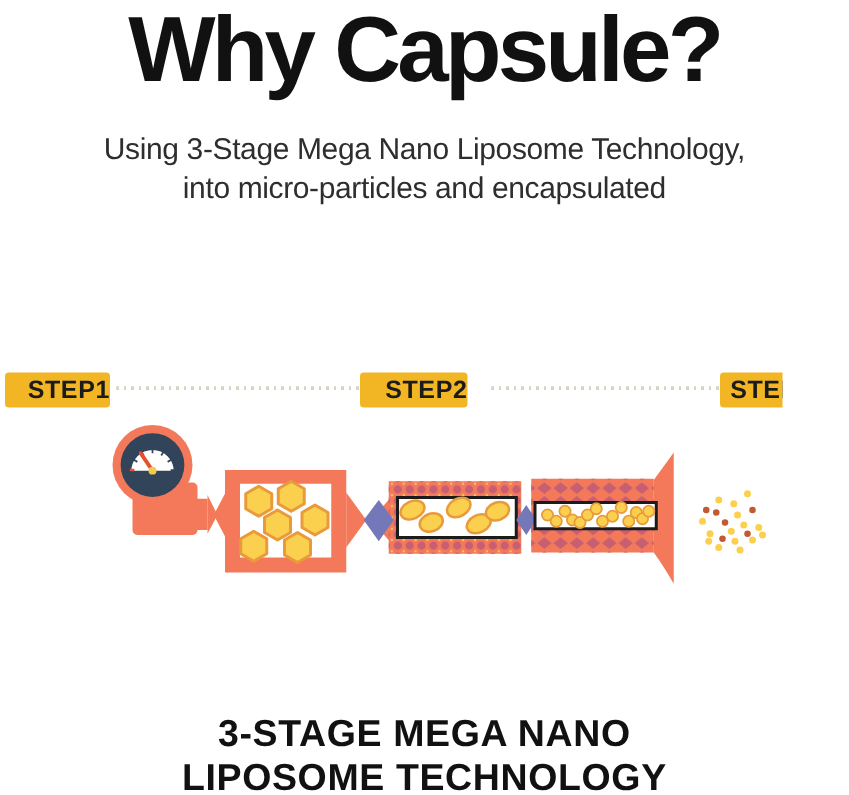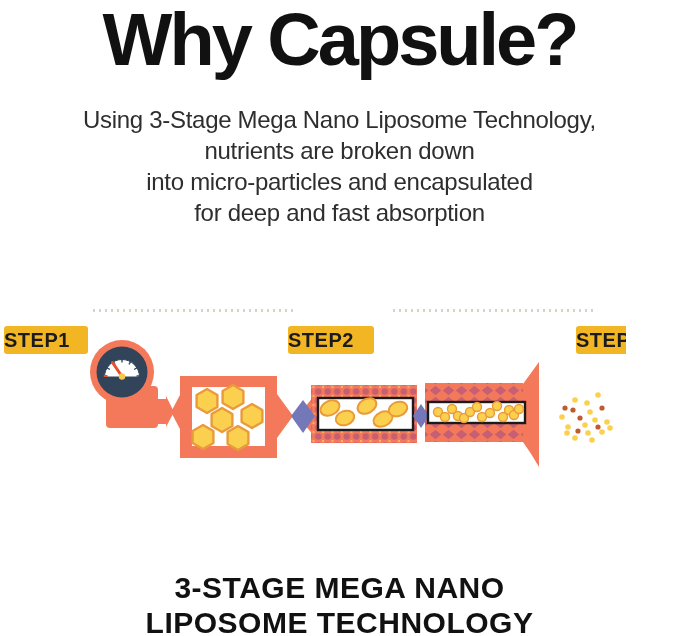--- a/index.html
+++ b/index.html
@@ -18,21 +18,21 @@
     color:var(--ink);text-align:center;white-space:nowrap;
   }
   .intro{
     position:absolute;top:104px;left:0;width:679px;text-align:center;
     font-size:24px;line-height:31px;color:var(--bodytext);letter-spacing:-0.3px;
   }
   .steps{position:absolute;top:0;left:0;width:679px;height:0;}
   .step-badge{
     position:absolute;top:298px;height:28px;border-radius:3px;
     background:var(--amber);color:#1b1b1b;font-size:20px;font-weight:700;
-    letter-spacing:0.5px;display:flex;align-items:center;justify-content:flex-start;margin-top:28px;
+    letter-spacing:0.5px;display:flex;align-items:center;justify-content:flex-end;
   }
   .badge1{left:4px;width:84px;}
   .badge2{left:288px;width:86px;}
   .badge3{left:576px;width:74px;}
   .dotline{
     position:absolute;top:309px;height:3px;
     background-image:repeating-linear-gradient(90deg,var(--dotline) 0 2px,transparent 2px 6px);
   }
   .dl1{left:93px;width:204px;}
   .dl2{left:393px;width:202px;}
@@ -44,23 +44,21 @@
 </style>
 </head>
 <body>
 
 <div class="canvas">
 
   <h1 class="title">Why Capsule?</h1>
 
   <div class="intro">
     <div>Using 3-Stage Mega Nano Liposome Technology,</div>
-    <div>nutrients are broken down</div>
     <div>into micro-particles and encapsulated</div>
-    <div>for deep and fast absorption</div>
   </div>
 
   <div class="steps">
     <div class="step-badge badge1">
       <span>STEP1</span>
     </div>
     <div class="dotline dl1"></div>
     <div class="step-badge badge2">
       <span>STEP2</span>
     </div>

